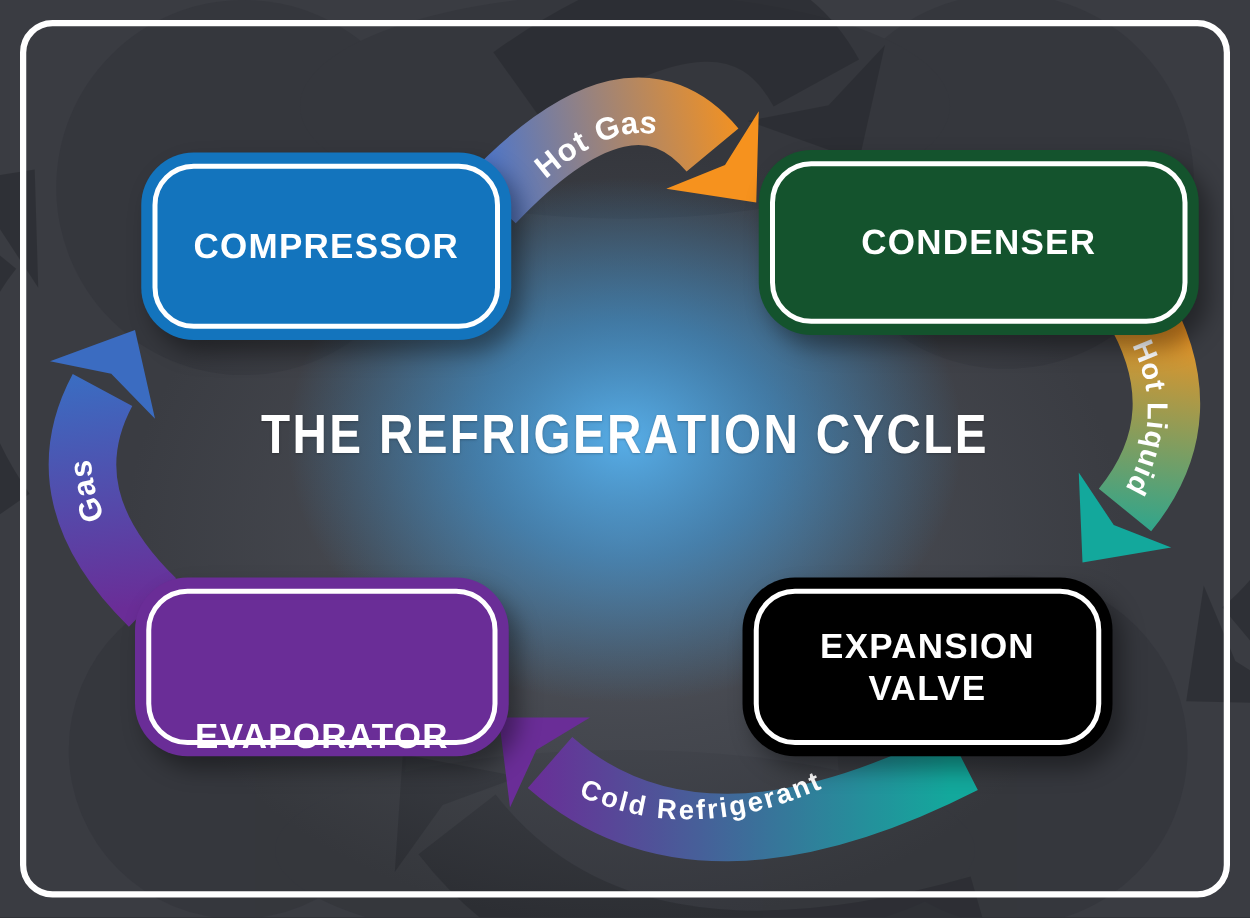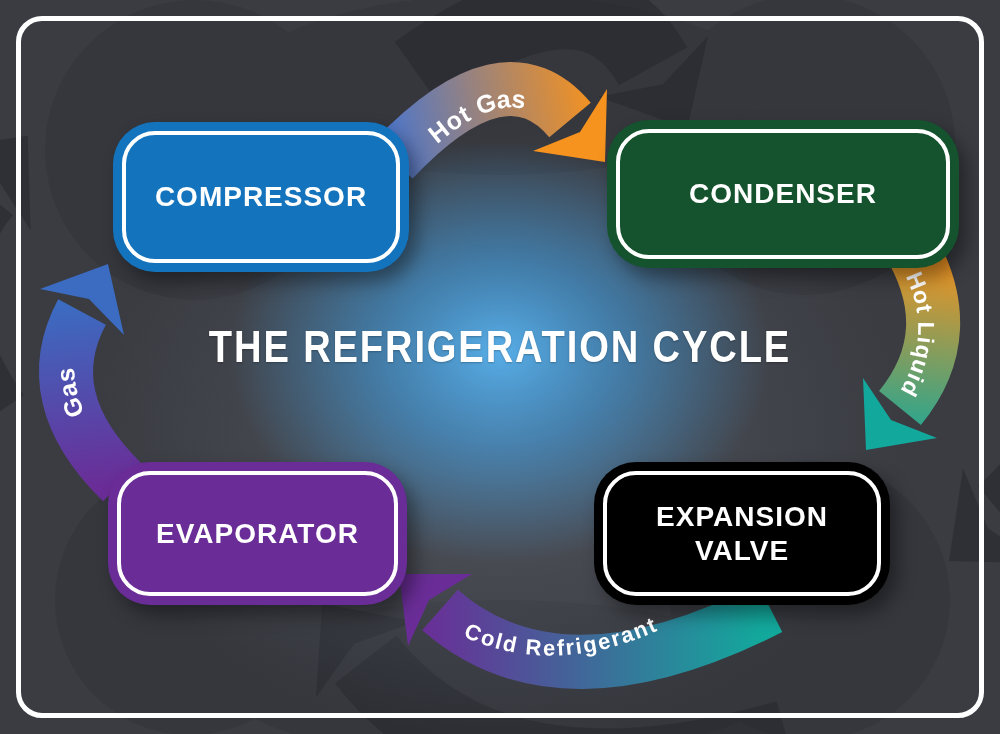--- a/index.html
+++ b/index.html
@@ -33,21 +33,21 @@
     content:"";position:absolute;inset:9px;border:4px solid #ffffff;
     border-radius:33px;pointer-events:none;
   }
   .node-label{
     color:#ffffff;font-weight:700;font-size:28px;letter-spacing:1px;
     text-align:center;line-height:1.18;padding:0 34px;
   }
   .node-compressor{left:113px;top:122px;width:296px;height:150px;background:#1374bd;justify-content:center;}
   .node-condenser{left:594px;top:120px;width:352px;height:148px;background:#14532d;margin-left:13px;}
   .node-expansion{left:594px;top:462px;width:296px;height:143px;background:#000000;}
-  .node-evaporator{left:108px;top:462px;width:299px;height:143px;background:#6a2d97;}
+  .node-evaporator{left:108px;top:462px;width:299px;height:143px;background:#6a2d97;align-items:flex-end;}
   
   .arrow-label{
     font-family:"Liberation Sans",sans-serif;font-weight:700;fill:#ffffff;
     letter-spacing:1.5px;dominant-baseline:central;
   }
   .fs25{font-size:25px;} .fs23{font-size:23px;} .fs22{font-size:22px;}
 </style>
 </head>
 <body>
 

